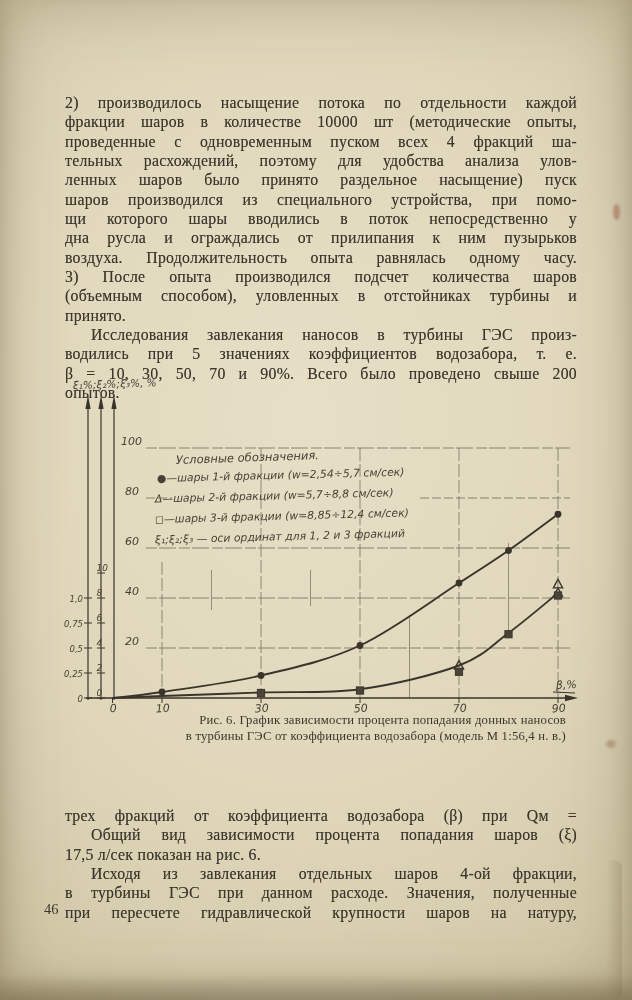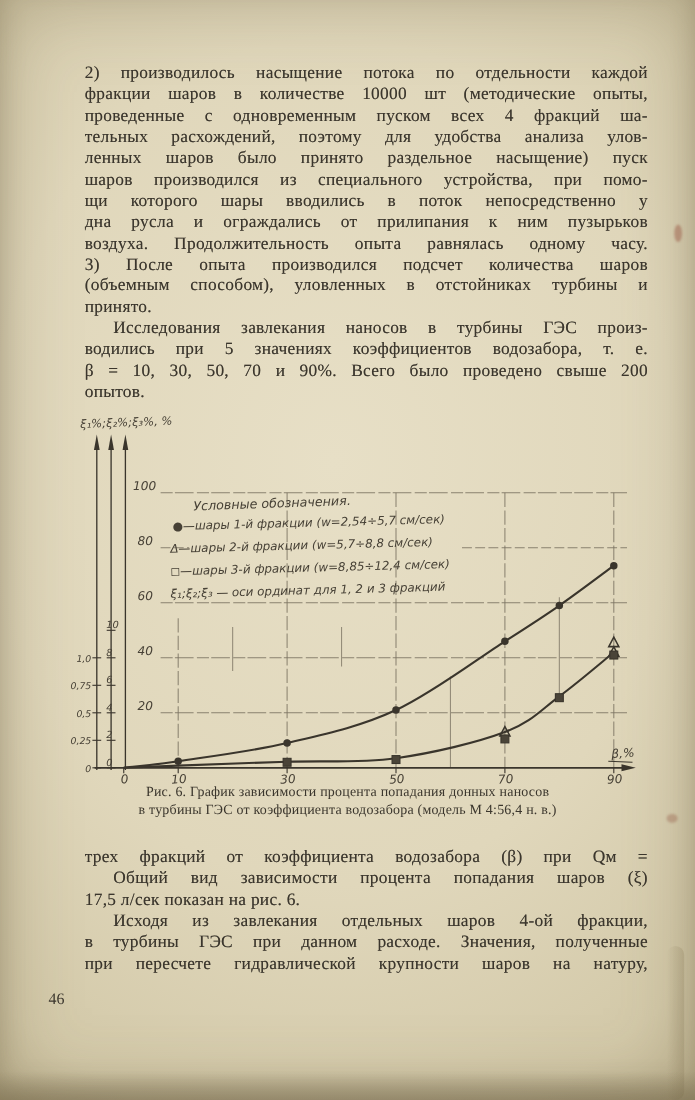--- a/index.html
+++ b/index.html
@@ -11,29 +11,29 @@
     font-family:"Liberation Serif", serif;color:#39342c;
   }
   .edge-bottom{position:absolute;left:0;right:0;bottom:0;height:26px;
     background:linear-gradient(to bottom, rgba(0,0,0,0), rgba(92,80,52,.28));}
   .edge-right{position:absolute;top:860px;right:10px;width:16px;height:140px;
     background:linear-gradient(to right, rgba(0,0,0,0), rgba(120,105,70,.22));border-radius:8px;}
   .smudge{position:absolute;border-radius:50%;filter:blur(1px);}
   .smudge.a{left:613px;top:204px;width:7px;height:16px;background:rgba(142,63,44,.38);}
   .smudge.b{left:606px;top:740px;width:10px;height:8px;background:rgba(130,58,40,.28);}
 
-  .text-block{position:absolute;left:77px;width:512px;font-size:15.8px;line-height:19.35px;
-    letter-spacing:.25px;color:#3b362d;text-shadow:0 0 .5px rgba(59,54,45,.55);}
+  .text-block{position:absolute;left:65px;width:512px;font-size:15.8px;line-height:19.35px;
+    letter-spacing:.25px;color:#3b362d;text-shadow:0 0 .5px rgba(59,54,45,.55);margin-top:36px;}
   #top-text{top:57px;}
   #bottom-text{top:770px;}
   .tl{height:19.35px;text-align:justify;text-align-last:justify;overflow:hidden;}
   .tl.noj{text-align-last:left;}
   .tl.ind{text-indent:26px;}
 
-  #caption{position:absolute;left:66px;top:713px;width:500px;text-align:center;
+  #caption{position:absolute;left:66px;top:713px;width:500px;text-align:right;
     font-size:12.7px;line-height:15.5px;color:#3b362d;letter-spacing:.2px;}
   #page-num{position:absolute;left:44px;top:901px;font-size:14.5px;color:#3b362d;}
 
   svg text{font-family:"DejaVu Sans",sans-serif;}
   .hand{font-style:italic;fill:#474136;}
 </style>
 </head>
 <body>
 
 <div id="page">
@@ -139,21 +139,21 @@
       <path d="M558 579.25 L562.6 587.85 L553.4 587.85 Z" fill="none" stroke="#3a352c" stroke-width="1.4"></path>
       <rect x="257.4" y="689.4" width="7.2" height="7.2" fill="#4a4438" stroke="#3a352c" stroke-width="1"></rect>
       <rect x="356.4" y="686.9" width="7.2" height="7.2" fill="#4a4438" stroke="#3a352c" stroke-width="1"></rect>
       <rect x="455.4" y="668.15" width="7.2" height="7.2" fill="#4a4438" stroke="#3a352c" stroke-width="1"></rect>
       <rect x="504.9" y="630.65" width="7.2" height="7.2" fill="#4a4438" stroke="#3a352c" stroke-width="1"></rect>
       <rect x="554.4" y="591.9" width="7.2" height="7.2" fill="#4a4438" stroke="#3a352c" stroke-width="1"></rect>
     </svg>
 
   <div id="caption">
     <div>Рис. 6. График зависимости процента попадания донных наносов</div>
-    <div>в турбины ГЭС от коэффициента водозабора (модель М 4:56,4 н. в.)</div>
+    <div>в турбины ГЭС от коэффициента водозабора (модель М 1:56,4 н. в.)</div>
   </div>
 
   <div class="text-block" id="bottom-text">
       <div class="tl">трех фракций от коэффициента водозабора (β) при Qм =</div>
       <div class="tl ind">Общий вид зависимости процента попадания шаров (ξ)</div>
       <div class="tl noj">17,5 л/сек показан на рис. 6.</div>
       <div class="tl ind">Исходя из завлекания отдельных шаров 4-ой фракции,</div>
       <div class="tl">в турбины ГЭС при данном расходе. Значения, полученные</div>
       <div class="tl">при пересчете гидравлической крупности шаров на натуру,</div>
     </div>

